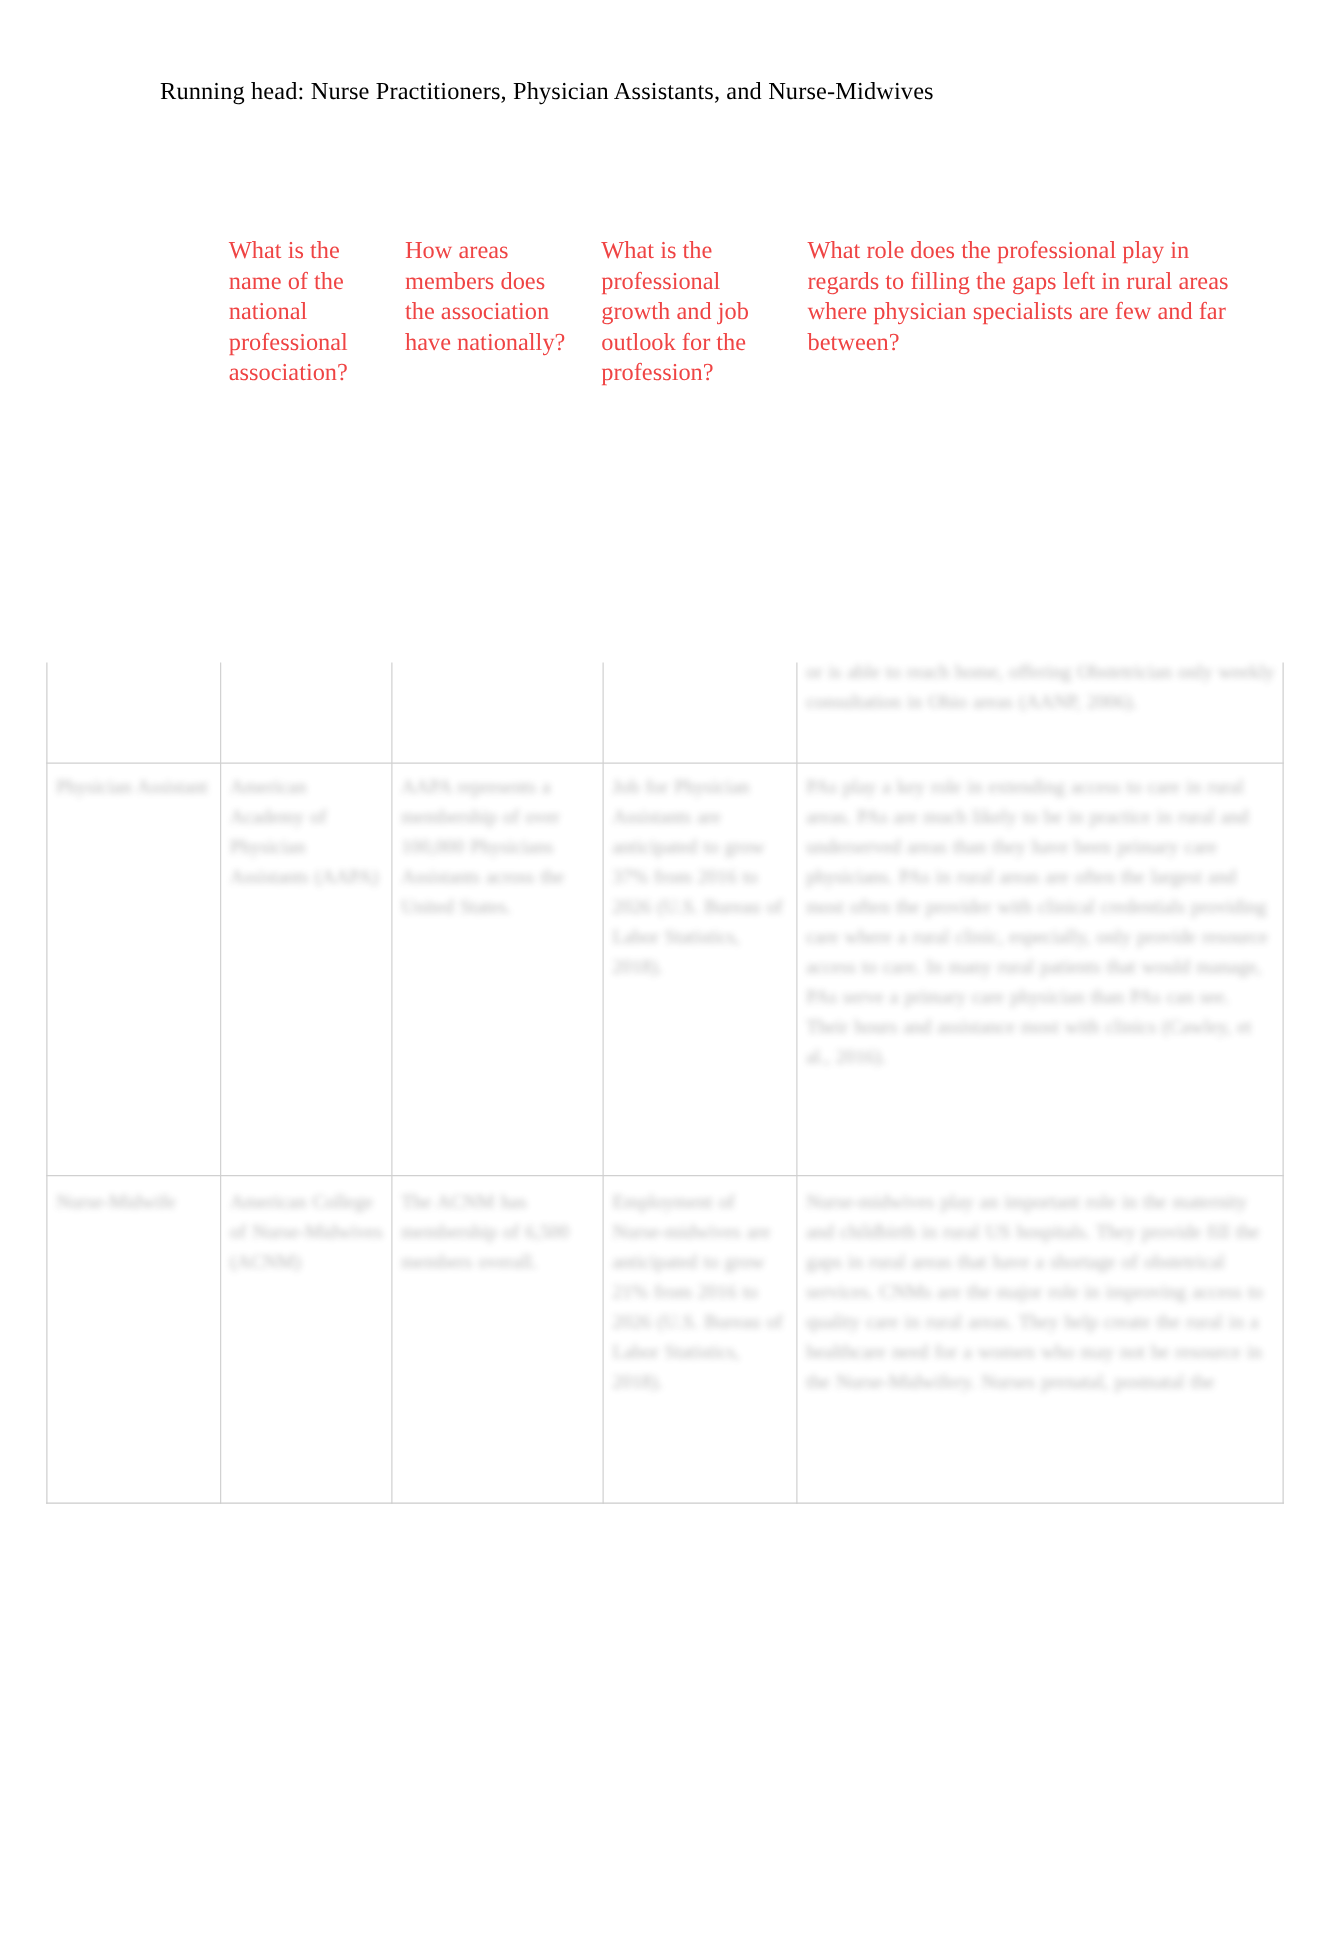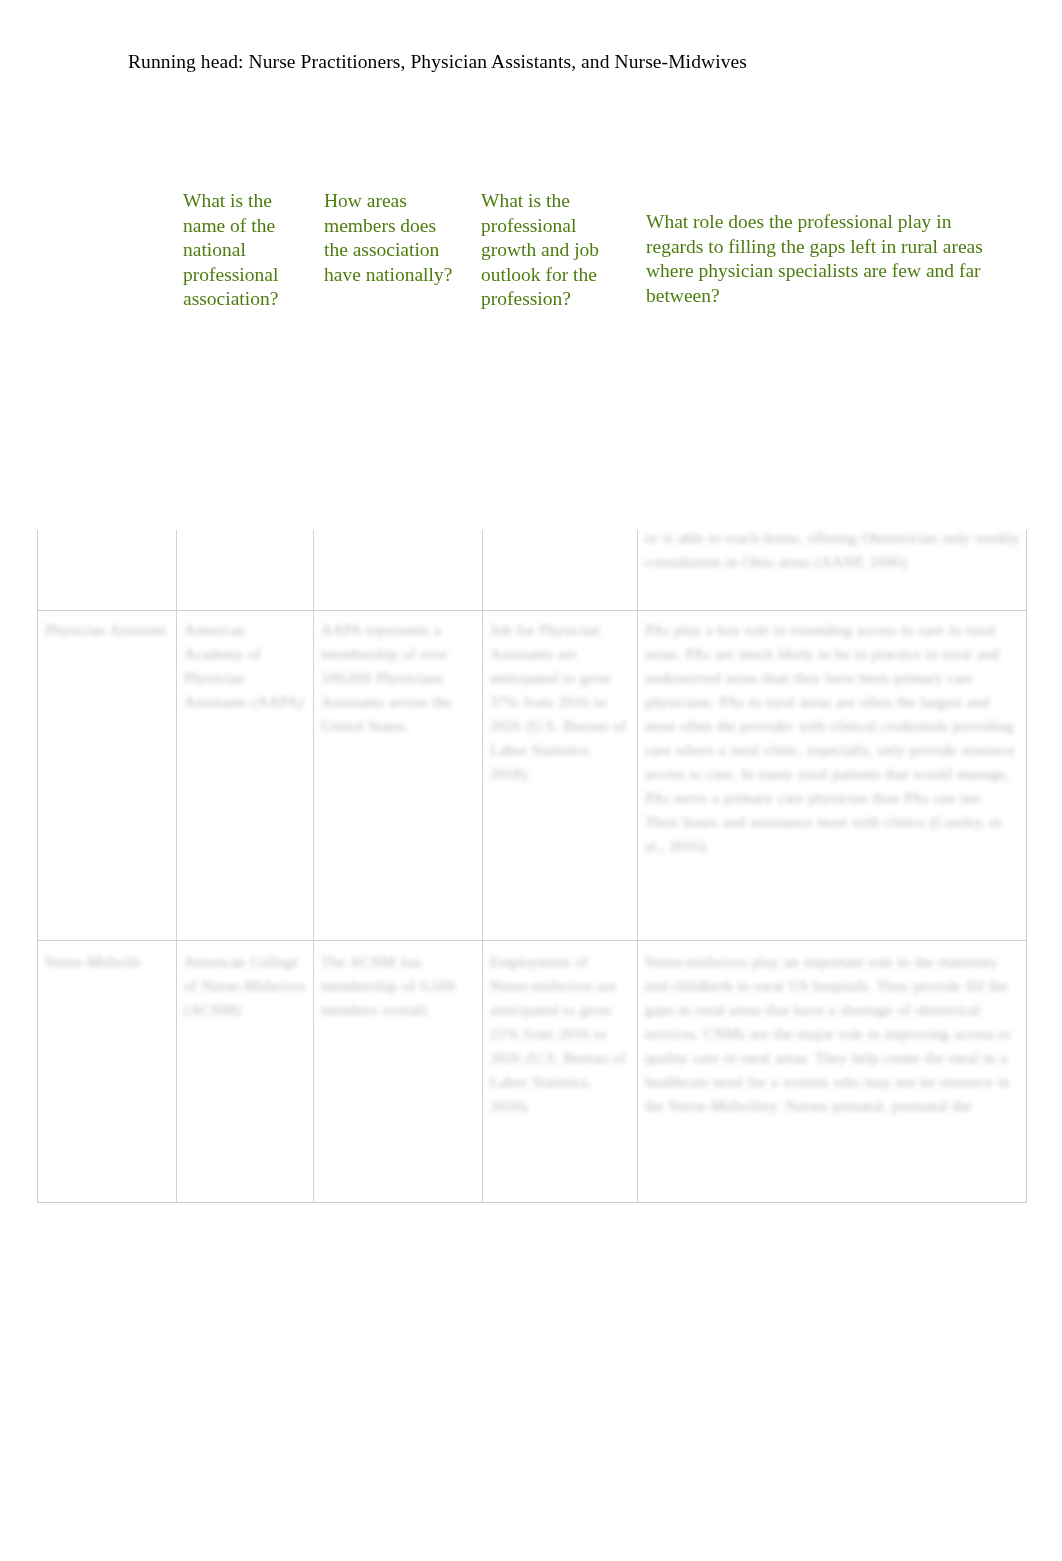--- a/index.html
+++ b/index.html
@@ -13,45 +13,45 @@
     position: relative;
     font-family: "Liberation Serif", "DejaVu Serif", serif;
     color: #000000;
     overflow: hidden;
   }
 
   
   .running-head {
     position: absolute;
     left: 128px;
-    top: 50px;
+    top: 62px;
     font-size: 19.5px;
     line-height: 24px;
     white-space: nowrap;
     letter-spacing: 0.1px;
   }
 
   
   .q-headers {
     position: absolute;
     left: 183px;
     top: 189px;
     width: 830px;
   }
   .q-col {
     position: absolute;
     top: 0;
     font-size: 19.5px;
     line-height: 24.6px;
-    color: #4d7c0f;
+    color: #ef4444;
   }
   .q-col-0 { left: 0px;   width: 125px; }
   .q-col-1 { left: 141px; width: 132px; }
   .q-col-2 { left: 298px; width: 138px; }
-  .q-col-3 { left: 463px; width: 350px; margin-top: 21px; }
+  .q-col-3 { left: 463px; width: 350px; }
 
   
   .table-wrap {
     position: absolute;
     left: 37px;
     top: 530px;
     width: 990px;
     height: 673px;
   }
 

